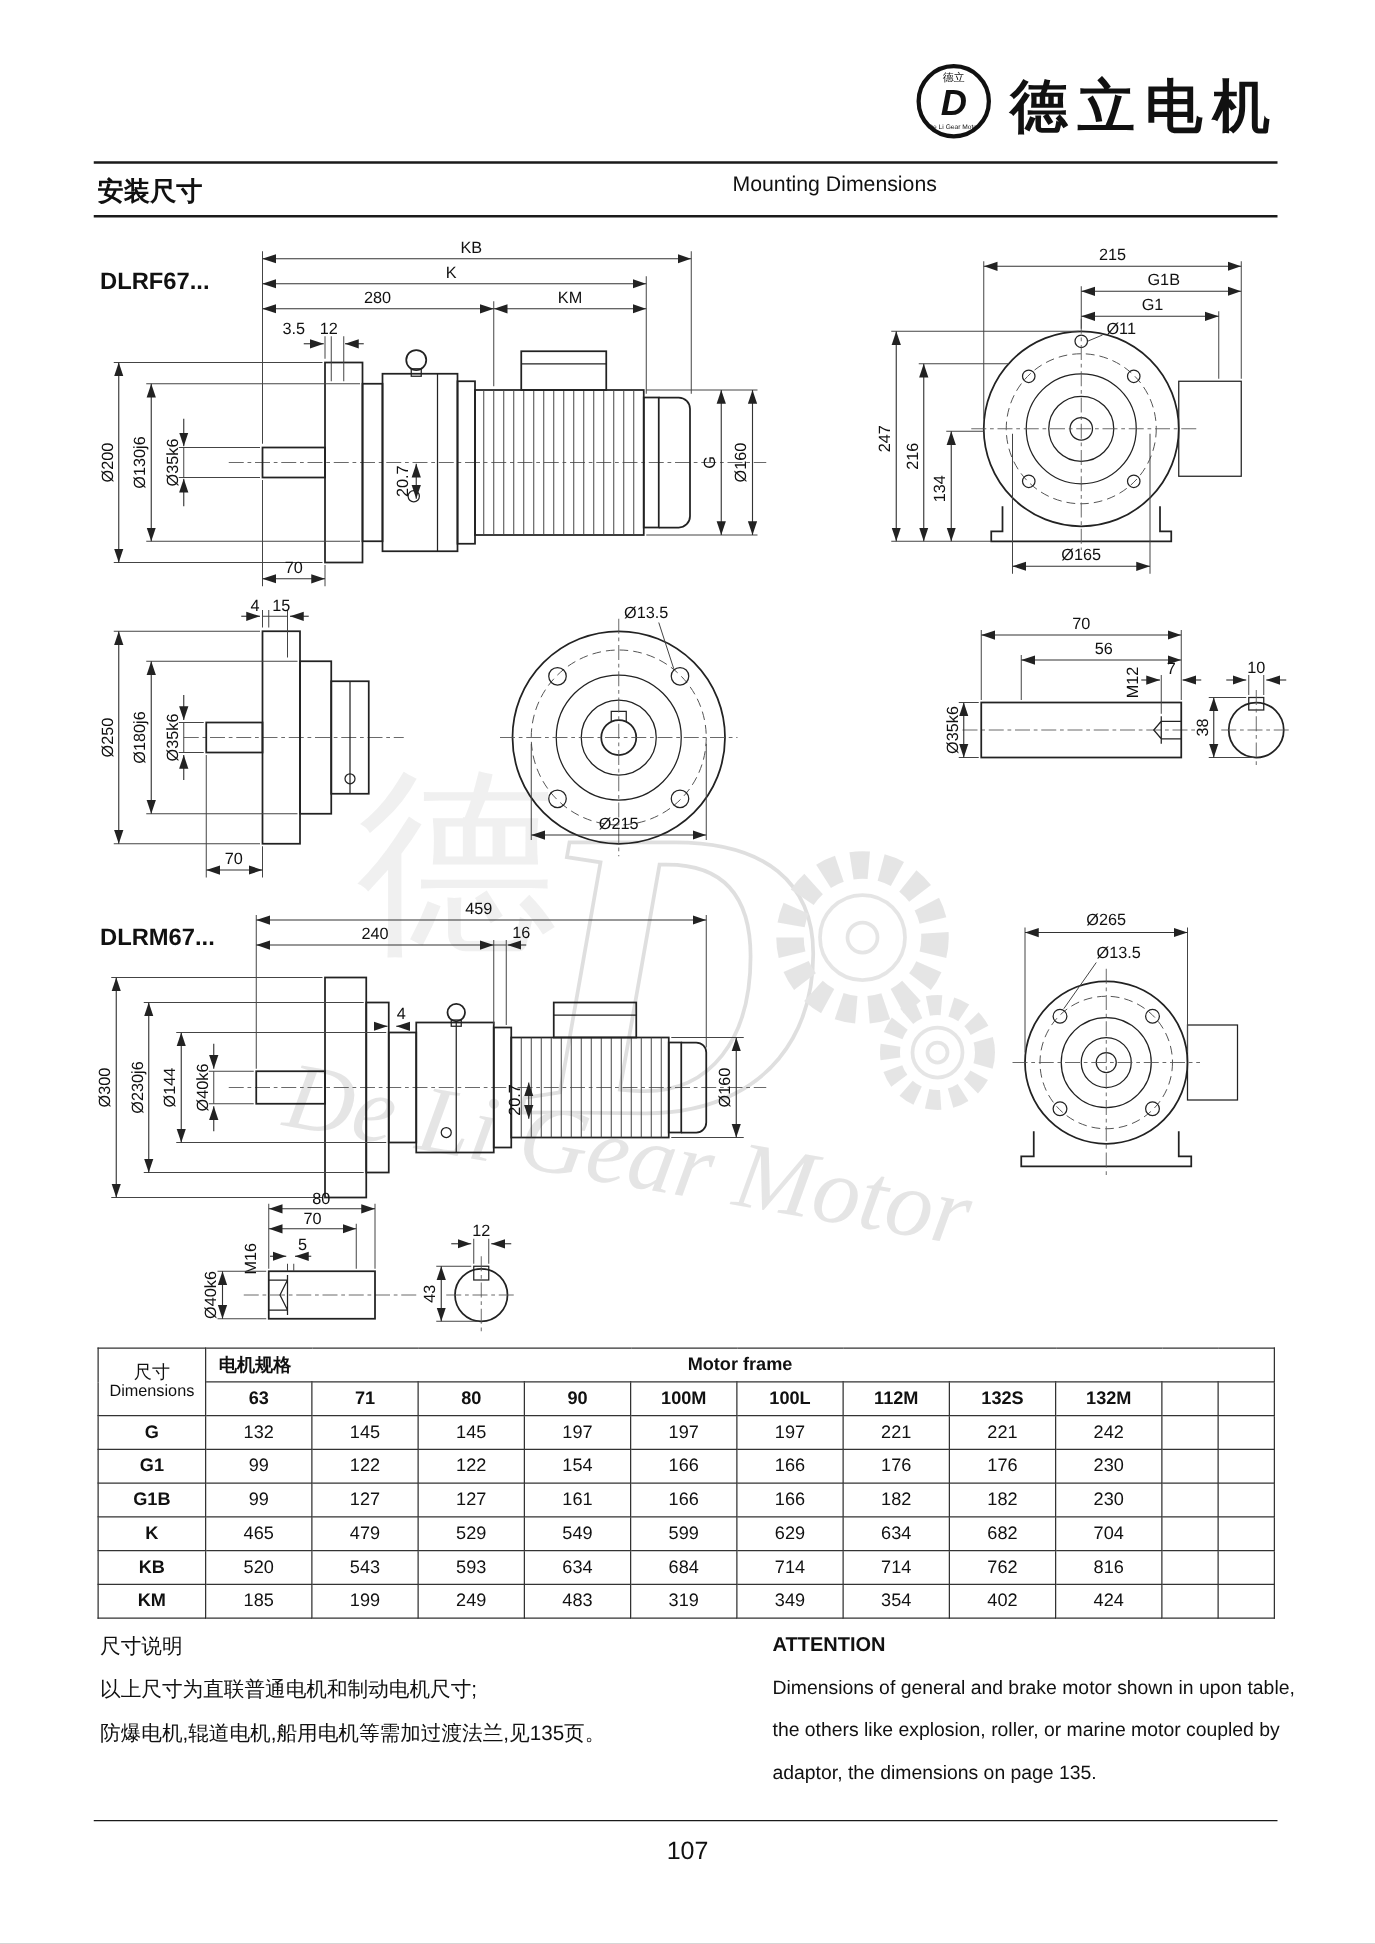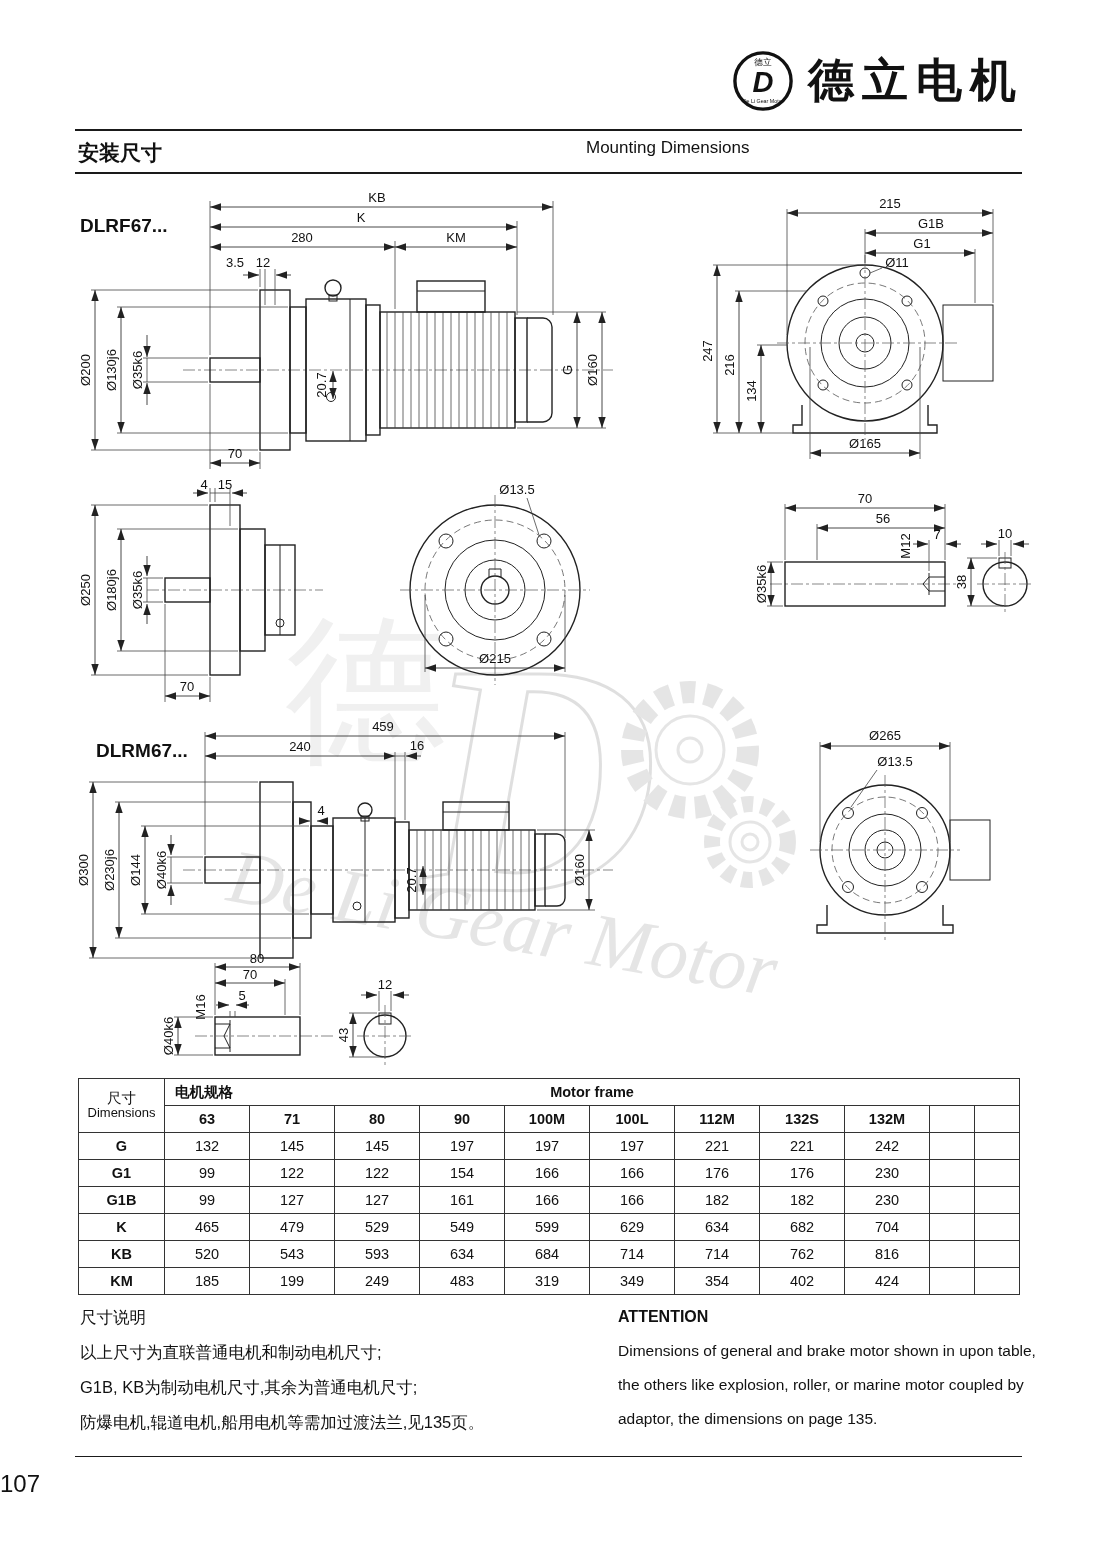--- a/index.html
+++ b/index.html
@@ -1,21 +1,21 @@
 <!DOCTYPE html>
 <html><head>
 <meta charset="utf-8">
 <style>
   *{margin:0;padding:0;box-sizing:border-box}
   html,body{background:#9a9a9a}
   .page{width:1100px;height:1555px;background:#fff;position:relative;margin:0 auto;
         font-family:"Liberation Sans",sans-serif;color:#111;overflow:hidden}
   .layer{position:absolute;z-index:1}
   
-  .header{position:absolute;right:76px;top:50px;display:flex;align-items:flex-start;gap:14px;z-index:2}
+  .header{position:absolute;right:76px;top:50px;display:flex;align-items:flex-end;gap:14px;z-index:2}
   .brand{font-family:"Liberation Serif",serif;font-weight:bold;font-size:46px;letter-spacing:8px}
   .rule{position:absolute;left:75px;right:78px;border-top:2.5px solid #1a1a1a;z-index:2}
   .rule2{position:absolute;left:75px;right:78px;border-top:2px solid #1a1a1a;z-index:2}
   .rule3{position:absolute;left:75px;right:78px;border-top:1.5px solid #1a1a1a;z-index:2}
   .title-cn{position:absolute;left:78px;top:139px;font-size:21px;font-weight:bold;z-index:2}
   .title-en{position:absolute;left:586px;top:138px;font-size:17px;font-weight:normal;z-index:2}
   .sec-label{position:absolute;font-size:19px;font-weight:bold;z-index:3}
   
   svg{overflow:visible}
   svg text{fill:#111;font-family:"Liberation Sans",sans-serif}
@@ -43,21 +43,21 @@
   .c-dim{font-weight:normal;font-size:15px;line-height:1.15}
   .c-dim .en{font-size:13px}
   .c-frame{font-weight:bold;position:relative;font-size:15px}
   .spec-cn{position:absolute;left:10px;top:4px}
   .col-h{font-weight:bold;font-size:15px}
   .row-h{font-weight:bold;font-size:15px}
   
   .notes-cn{position:absolute;left:80px;top:1300px;width:520px;font-size:16.5px;line-height:35px;z-index:2}
   .notes-en{position:absolute;left:618px;top:1300px;width:420px;font-size:15.5px;line-height:34px;z-index:2}
   .notes-en .note-title{font-weight:bold;font-size:16px}
-  .page-number{position:absolute;left:0;top:1470px;width:100%;text-align:left;font-size:24px;z-index:2}
+  .page-number{position:absolute;left:0;top:1470px;width:100%;text-align:center;font-size:20px;z-index:2}
 </style>
 </head>
 <body>
 
 <div class="page">
 
   <div class="watermark">
     <svg viewBox="0 0 760 560" width="760" height="560">
       <text class="wm-char" x="115" y="185" font-size="160">德</text>
       <text class="wm-letter" x="250" y="330" font-size="330" font-style="italic">D</text>
@@ -86,21 +86,21 @@
     </div>
     <div class="brand">德立电机</div>
   </div>
 
   <div class="rule" style="top:129px"></div>
   <div class="title-cn">安装尺寸</div>
   <div class="title-en">Mounting Dimensions</div>
   <div class="rule2" style="top:172px"></div>
 
   <div class="sec-label" style="left:80px;top:215px">DLRF67...</div>
-  <div class="sec-label" style="left:96px;top:740px">DLRM67...</div>
+  <div class="sec-label" style="left:80px;top:740px">DLRM67...</div>
 
   <svg class="layer" style="left:65px;top:185px" width="970" height="295" viewBox="0 0 970 295">
     <defs>
         <marker id="ar1" markerUnits="userSpaceOnUse" markerWidth="11" markerHeight="9" viewBox="0 0 11 9" refX="11" refY="4.5" orient="auto-start-reverse">
           <path d="M0,0.8 L11,4.5 L0,8.2 Z" fill="#222"></path>
         </marker>
       </defs>
 
     <g>
       <line class="cl" x1="118" y1="185" x2="548" y2="185"></line>
@@ -534,21 +534,20 @@
         <td>424</td>
         <td></td>
           <td></td>
       </tr>
     </tbody>
   </table>
 
   <div class="notes-cn">
     <div class="note-title">尺寸说明</div>
     <div>以上尺寸为直联普通电机和制动电机尺寸;</div>
-    <div>G1B, KB为制动电机尺寸,其余为普通电机尺寸;</div>
     <div>防爆电机,辊道电机,船用电机等需加过渡法兰,见135页。</div>
   </div>
   <div class="notes-en">
     <div class="note-title">ATTENTION</div>
     <div>Dimensions of general and brake motor shown in upon table,</div>
     <div>the others like explosion, roller, or marine motor coupled by</div>
     <div>adaptor, the dimensions on page 135.</div>
   </div>
 
   <div class="rule3" style="top:1456px"></div>

